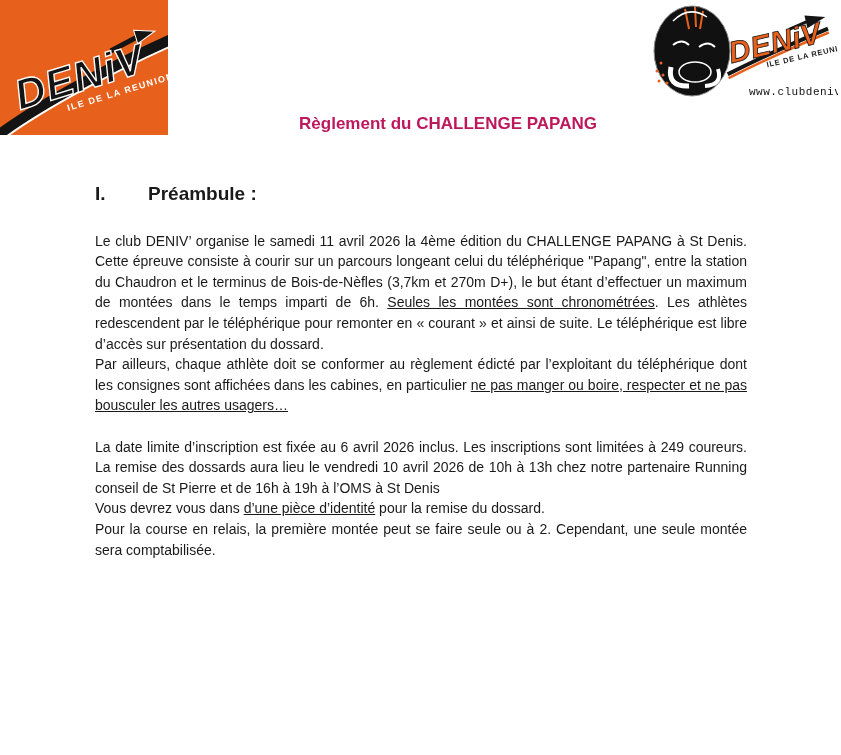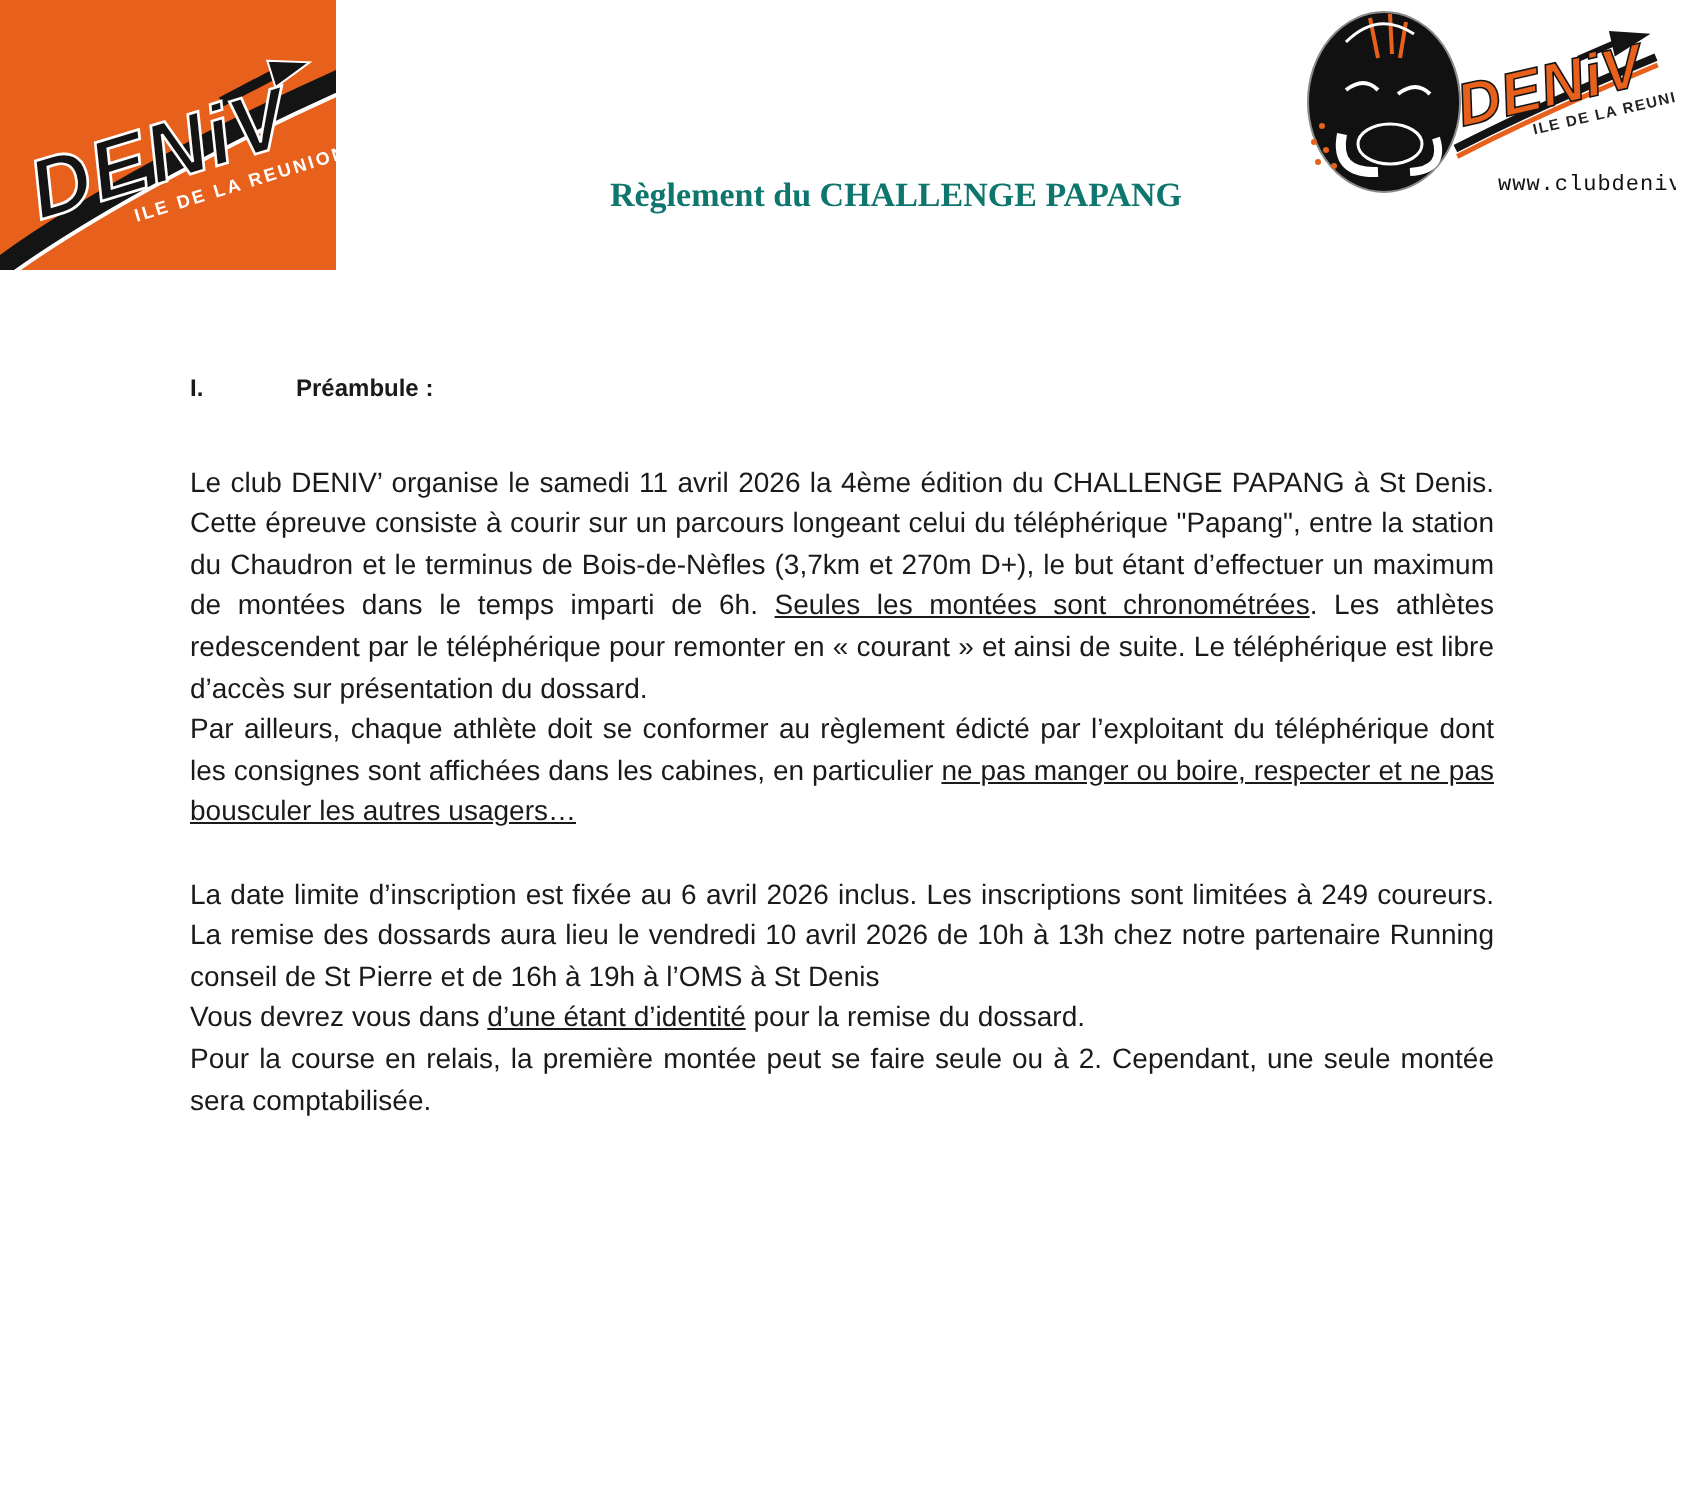--- a/index.html
+++ b/index.html
@@ -13,31 +13,31 @@
   }
   .page { position: absolute; inset: 0; }
 
   
   .logo-left  { position: absolute; left: 0; top: 0; width: 168px; height: 135px; }
   .logo-right { position: absolute; left: 645px; top: 3px; width: 193px; height: 97px; }
   .logo-left svg, .logo-right svg { display: block; width: 100%; height: 100%; }
 
   
   .doc-title {
-    position: absolute; top: 88px; left: 95px; width: 706px;
+    position: absolute; top: 114px; left: 95px; width: 706px;
     margin: 0; text-align: center;
-    font-size: 17px; font-weight: bold; color: #0f766e; font-family: Liberation Serif, serif;
+    font-size: 17px; font-weight: bold; color: #be185d;
   }
 
   
   .doc-body {
     position: absolute; top: 184px; left: 95px; width: 652px;
     font-size: 14px; line-height: 20.6px; text-align: justify;
   }
-  .section-heading { font-weight: bold; font-size: 12px; margin: 0 0 26px 0; text-align: left; }
+  .section-heading { font-weight: bold; font-size: 19px; margin: 0 0 26px 0; text-align: left; }
   .section-heading .numeral { display: inline-block; width: 53px; }
   p.para { margin: 0; }
   p.sp1 { margin-top: 20.6px; }
   p.sp2 { margin-top: 41px; }
   .b { font-weight: normal; margin-top: 46px; }
   .u { text-decoration: underline; }
 </style>
 </head>
 <body>
 
@@ -89,17 +89,17 @@
   <h1 class="doc-title">Règlement du CHALLENGE PAPANG</h1>
 
   <div class="doc-body">
     <div class="section-heading">
       <span class="numeral">I.</span><span>Préambule :</span>
     </div>
 
     <p class="para"><span>Le club DENIV’ organise le </span><span class="b">samedi 11 avril 2026</span><span> la 4ème édition du </span><span class="b">CHALLENGE PAPANG</span><span> à St Denis. Cette épreuve consiste à courir sur un parcours longeant celui du téléphérique "Papang", entre la station du Chaudron et le terminus de Bois-de-Nèfles (3,7km et 270m D+), le but étant d’effectuer un maximum de montées dans le temps imparti de 6h. </span><span class="u">Seules les montées sont chronométrées</span><span>. Les athlètes redescendent par le téléphérique pour remonter en « courant » et ainsi de suite. Le téléphérique est libre d’accès sur présentation du dossard.</span></p>
     <p class="para"><span>Par ailleurs, chaque athlète doit se conformer au règlement édicté par l’exploitant du téléphérique dont les consignes sont affichées dans les cabines, en particulier </span><span class="u">ne pas manger ou boire, respecter et ne pas bousculer les autres usagers…</span></p>
     <p class="para sp1"><span>La date limite d’inscription est fixée au 6 avril 2026 inclus. Les inscriptions sont limitées à 249 coureurs. La remise des dossards aura lieu le vendredi 10 avril 2026 de 10h à 13h chez notre partenaire Running conseil de St Pierre et de 16h à 19h à l’OMS à St Denis</span></p>
-    <p class="para"><span>Vous devrez vous dans </span><span class="b u">d’une étant d’identité</span><span> pour la remise du dossard.</span></p>
+    <p class="para"><span>Vous devrez vous dans </span><span class="b u">d’une pièce d’identité</span><span> pour la remise du dossard.</span></p>
     <p class="para"><span class="b">Pour la course en relais, la première montée peut se faire seule ou à 2. Cependant, une seule montée sera comptabilisée.</span></p>
   </div>
 
 </div>
 
 </body></html>

